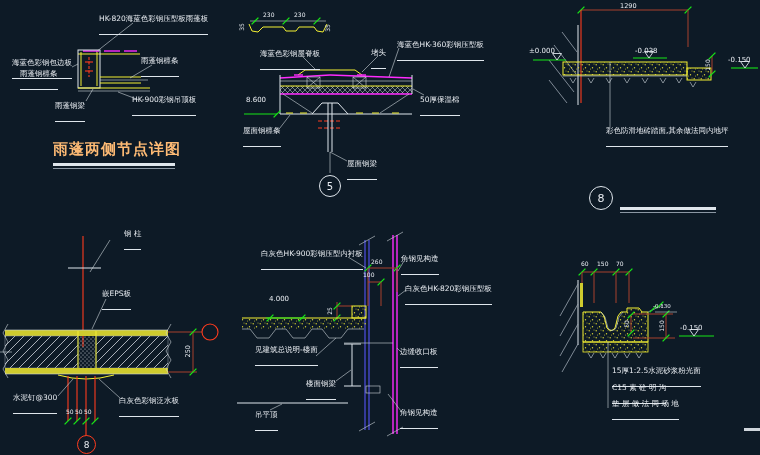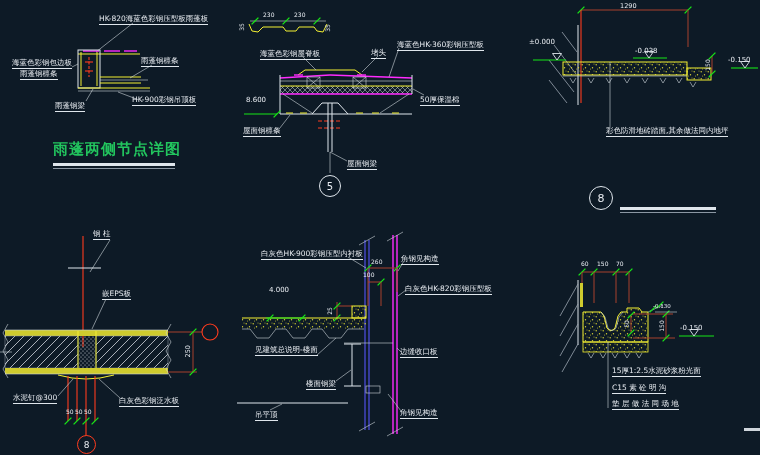--- a/index.html
+++ b/index.html
@@ -8,25 +8,25 @@
   svg{position:absolute;left:0;top:0;}
   svg .w{stroke:#dfe6ec;fill:none;stroke-width:1;}
   svg .w5{stroke:#cfd6dc;fill:none;stroke-width:.6;}
   svg .y{stroke:#f4f032;fill:none;stroke-width:1;}
   svg .m{stroke:#ff2bff;fill:none;stroke-width:1.4;}
   svg .g{stroke:#17e617;fill:none;stroke-width:1.1;}
   svg .r{stroke:#ff3c1e;fill:none;stroke-width:1.1;}
   svg .d{stroke:#a8402c;fill:none;stroke-width:1;}
   svg .gr{stroke:#9aa5b0;fill:none;stroke-width:.8;}
   .lbl{position:absolute;color:#e9edf2;font-size:7.5px;line-height:1.2;white-space:nowrap;
-       border-bottom:1px solid #dfe6ec;padding-bottom:1px;}
+       border-bottom:1px solid #dfe6ec;padding-bottom:11px;}
   .val{position:absolute;color:#e9edf2;font-size:7px;line-height:1;white-space:nowrap;}
   .dim{position:absolute;color:#e9edf2;font-size:6px;line-height:1;white-space:nowrap;}
   .rot{transform:rotate(-90deg);}
-  .title{position:absolute;color:#22c55e;font-size:15px;font-weight:bold;letter-spacing:1px;white-space:nowrap;}
+  .title{position:absolute;color:#fdba74;font-size:15px;font-weight:bold;letter-spacing:1px;white-space:nowrap;}
   .rule{position:absolute;background:#dfe6ec;}
   .rule2{position:absolute;background:#8b97a3;}
   .bubble{position:absolute;border:1.4px solid #dfe6ec;border-radius:50%;color:#e9edf2;
           display:flex;align-items:center;justify-content:center;font-size:10px;background:transparent;}
   .bubble.red{border-color:#ff3c1e;}
 </style>
 </head>
 <body>
 
 <div id="canvas">
@@ -283,44 +283,44 @@
 <div class="lbl" style="left:260px;top:49px">海蓝色彩钢屋脊板</div>
 <div class="lbl" style="left:371px;top:48px">堵头</div>
 <div class="lbl" style="left:397px;top:40px">海蓝色HK-360彩钢压型板</div>
 <div class="lbl" style="left:420px;top:95px">50厚保温棉</div>
 <div class="val" style="left:246px;top:97px">8.600</div>
 <div class="lbl" style="left:243px;top:126px">屋面钢檩条</div>
 <div class="lbl" style="left:347px;top:159px">屋面钢梁</div>
 <div class="bubble" style="left:319px;top:175px;width:20px;height:20px">5</div>
 
 <div class="dim" style="left:620px;top:3px;font-size:6.5px">1290</div>
-<div class="val" style="left:529px;top:39px">±0.000</div>
+<div class="val" style="left:529px;top:48px">±0.000</div>
 <div class="val" style="left:635px;top:48px">-0.038</div>
 <div class="dim rot" style="left:702px;top:62px">150</div>
 <div class="val" style="left:728px;top:57px">-0.150</div>
 <div class="lbl" style="left:606px;top:126px">彩色防滑地砖踏面,其余做法同内地坪</div>
 <div class="bubble" style="left:589px;top:186px;width:22px;height:22px;font-size:11px">8</div>
 <div class="rule" style="left:620px;top:207px;width:96px;height:3px"></div>
 <div class="rule2" style="left:620px;top:212px;width:96px;height:1px"></div>
 
-<div class="lbl" style="left:93px;top:229px">钢 柱</div>
+<div class="lbl" style="left:124px;top:229px">钢 柱</div>
 <div class="lbl" style="left:102px;top:289px">嵌EPS板</div>
 <div class="lbl" style="left:13px;top:393px">水泥钉@300</div>
 <div class="lbl" style="left:119px;top:396px">白灰色彩钢泛水板</div>
 <div class="dim" style="left:66px;top:409px">50</div>
 <div class="dim" style="left:75px;top:409px">50</div>
 <div class="dim" style="left:84px;top:409px">50</div>
 <div class="dim rot" style="left:182px;top:348px;font-size:6.5px">250</div>
 <div class="bubble red" style="left:77px;top:435px;width:17px;height:17px;font-size:9px">8</div>
 
 <div class="lbl" style="left:261px;top:249px">白灰色HK-900彩钢压型内衬板</div>
 <div class="lbl" style="left:401px;top:254px">角钢见构造</div>
 <div class="lbl" style="left:405px;top:284px">白灰色HK-820彩钢压型板</div>
 <div class="lbl" style="left:400px;top:347px">边缝收口板</div>
-<div class="val" style="left:269px;top:287px">4.000</div>
+<div class="val" style="left:269px;top:296px">4.000</div>
 <div class="dim" style="left:371px;top:259px">260</div>
 <div class="dim" style="left:363px;top:272px">100</div>
 <div class="dim rot" style="left:326px;top:308px">25</div>
 <div class="lbl" style="left:255px;top:345px">见建筑总说明-楼面</div>
 <div class="lbl" style="left:306px;top:379px">楼面钢梁</div>
 <div class="lbl" style="left:255px;top:410px">吊平顶</div>
 <div class="lbl" style="left:400px;top:408px">角钢见构造</div>
 
 <div class="dim" style="left:581px;top:261px">60</div>
 <div class="dim" style="left:597px;top:261px">150</div>

